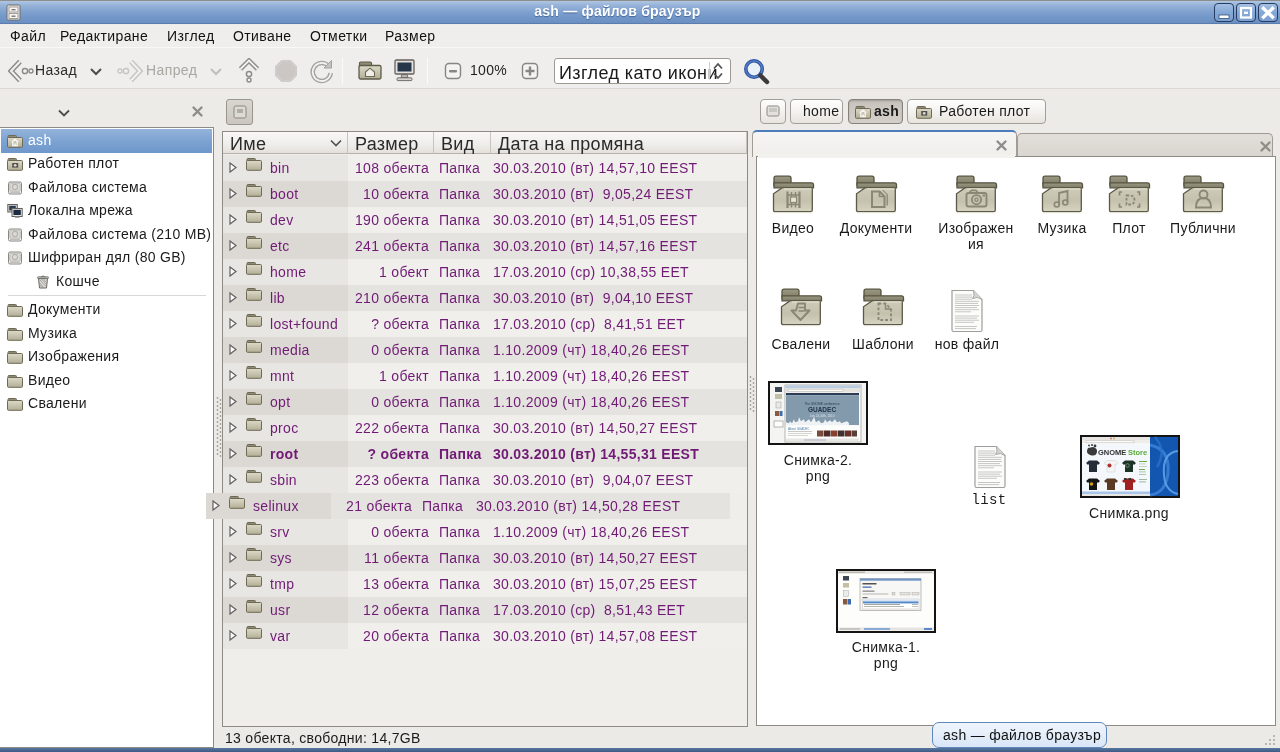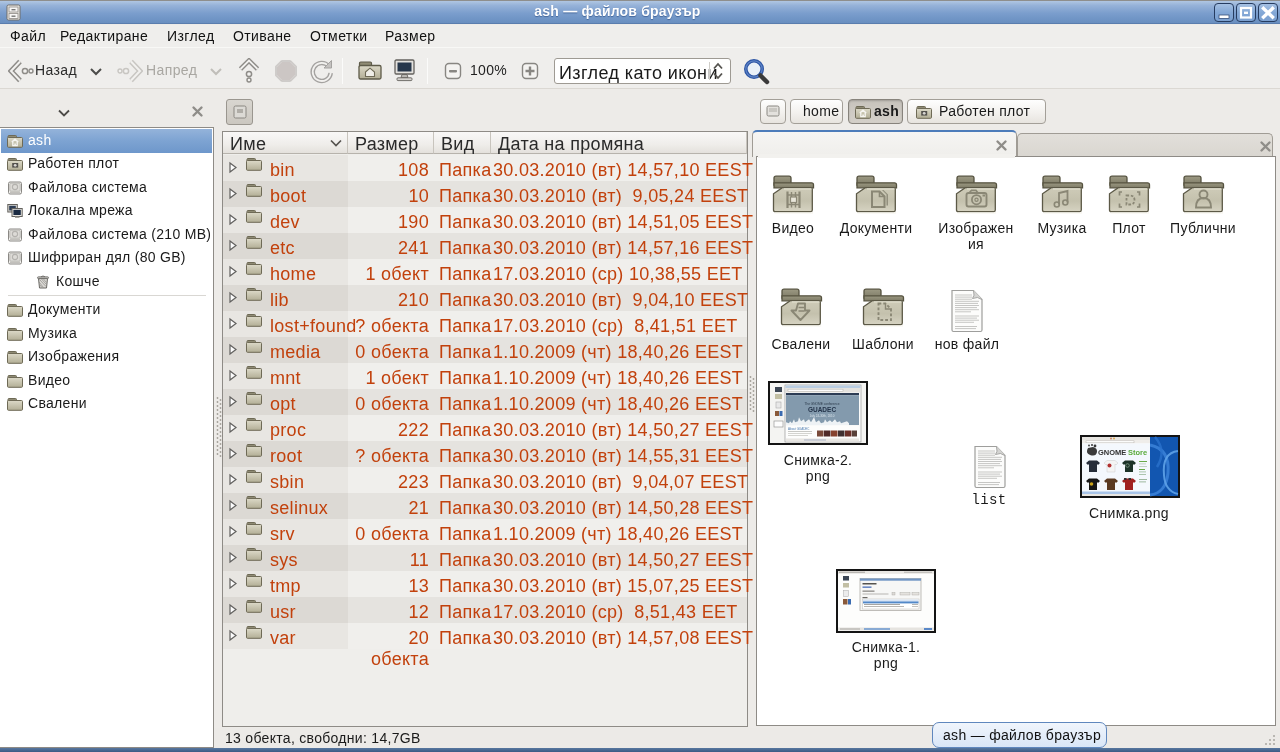--- a/index.html
+++ b/index.html
@@ -27,21 +27,21 @@
 #sidebox { left:0px; top:127px; width:214px; height:621px; background:#fff; border:1px solid #8e8b86; border-left:none; }
 .srow { left:1px; width:211px; height:24px; }
 .srow .tx { position:absolute; left:27px; top:3px; font-size:14px; letter-spacing:0.3px; color:#1a1a1a; white-space:nowrap; }
 #selrow { background:linear-gradient(#94b3da, #7da3d2 50%, #6e97cb); }
 #selrow .tx { color:#fff; }
 
 #midbox { left:222px; top:131px; width:526px; height:596px; background:#efeeeb; border:1px solid #8e8b86; }
 .hcell { top:0px; height:22px; background:linear-gradient(#f9f8f7, #efedea 60%, #e4e1dc);
   border-right:1px solid #c8c4bd; border-bottom:1px solid #b7b3ac; }
 .hcell span { position:absolute; left:7px; top:2px; font-size:18px; letter-spacing:0.3px; color:#2a2a2a; white-space:nowrap; }
-.lrow { left:0px; width:524px; height:26px; font-size:18px; letter-spacing:0.3px; color:#c2410c; }
+.lrow { left:0px; width:524px; height:26px; font-size:14px; letter-spacing:0.3px; color:#701a75; }
 .lrow .name { position:absolute; left:47px; top:5px; }
 .lrow .sz { position:absolute; left:125px; width:81px; top:5px; text-align:right; }
 .lrow .vid { position:absolute; left:216px; top:5px; }
 .lrow .dt { position:absolute; left:270px; top:5px; white-space:pre; }
 .lrow .exp { position:absolute; left:5px; top:6px; }
 .r-even { background:#f0efec; }
 .r-odd { background:#e5e3df; }
 .r-even .sortcol { position:absolute; left:0; top:0; width:125px; height:26px; background:#e8e6e2; }
 .r-odd .sortcol { position:absolute; left:0; top:0; width:125px; height:26px; background:#dcd9d4; }
 
@@ -947,21 +947,21 @@
 </linearGradient>
 </defs>
       <rect x="1" y="2.5" width="8.5" height="5" rx="1" fill="#8f8b74" stroke="#6e6a56" stroke-width="1"></rect>
       <rect x="0.5" y="4.5" width="15" height="9.8" rx="1" fill="url(#fold16)" stroke="#6e6a56" stroke-width="1"></rect>
     </svg>
     <span class="name">proc</span>
     <span class="sz">222 обекта</span>
     <span class="vid">Папка</span>
     <span class="dt">30.03.2010 (вт) 14,50,27 EEST</span>
   </div>
-<div class="abs lrow r-odd" style="left:223px; top:441px;">
+<div class="abs lrow r-odd" style="left:223px; top:441px;font-weight:bold;">
     <span class="sortcol"></span>
     <svg class="exp" width="10" height="13" viewBox="0 0 10 13">
       <path d="M2 2 L8 6.5 L2 11 z" fill="#fcfcfc" stroke="#61605e" stroke-width="1.2"></path>
     </svg>
     <svg class="abs" style="left:23px;top:1px;position:absolute;" width="17" height="15" viewBox="0 0 17 15">
 <defs>
 <linearGradient id="fold16" x1="0" y1="0" x2="0" y2="1">
  <stop offset="0" stop-color="#dcd9c8"></stop>
           <stop offset="1" stop-color="#b2ae95"></stop>
 </linearGradient>
@@ -1013,21 +1013,21 @@
 </linearGradient>
 </defs>
       <rect x="1" y="2.5" width="8.5" height="5" rx="1" fill="#8f8b74" stroke="#6e6a56" stroke-width="1"></rect>
       <rect x="0.5" y="4.5" width="15" height="9.8" rx="1" fill="url(#fold16)" stroke="#6e6a56" stroke-width="1"></rect>
     </svg>
     <span class="name">sbin</span>
     <span class="sz">223 обекта</span>
     <span class="vid">Папка</span>
     <span class="dt">30.03.2010 (вт)  9,04,07 EEST</span>
   </div>
-<div class="abs lrow r-odd" style="left:223px; top:493px;padding-left:32px;">
+<div class="abs lrow r-odd" style="left:206px; top:493px;padding-left:32px;">
     <span class="sortcol"></span>
     <svg class="exp" width="10" height="13" viewBox="0 0 10 13">
       <path d="M2 2 L8 6.5 L2 11 z" fill="#fcfcfc" stroke="#61605e" stroke-width="1.2"></path>
     </svg>
     <svg class="abs" style="left:23px;top:1px;position:absolute;" width="17" height="15" viewBox="0 0 17 15">
 <defs>
 <linearGradient id="fold16" x1="0" y1="0" x2="0" y2="1">
  <stop offset="0" stop-color="#dcd9c8"></stop>
           <stop offset="1" stop-color="#b2ae95"></stop>
 </linearGradient>

